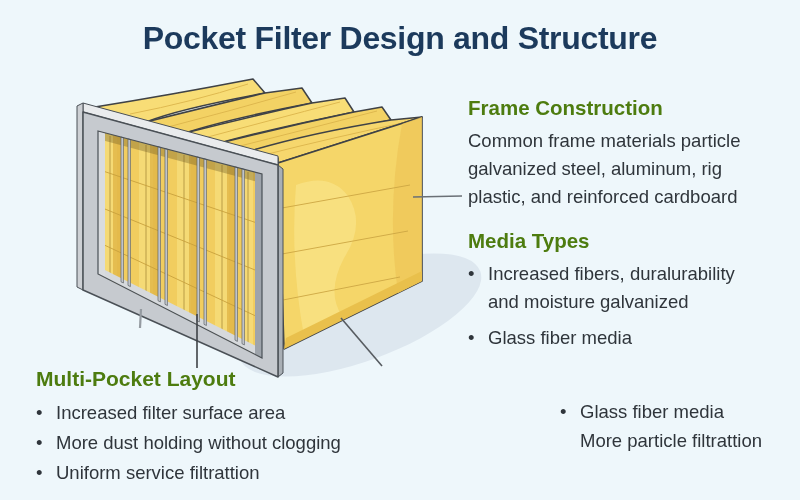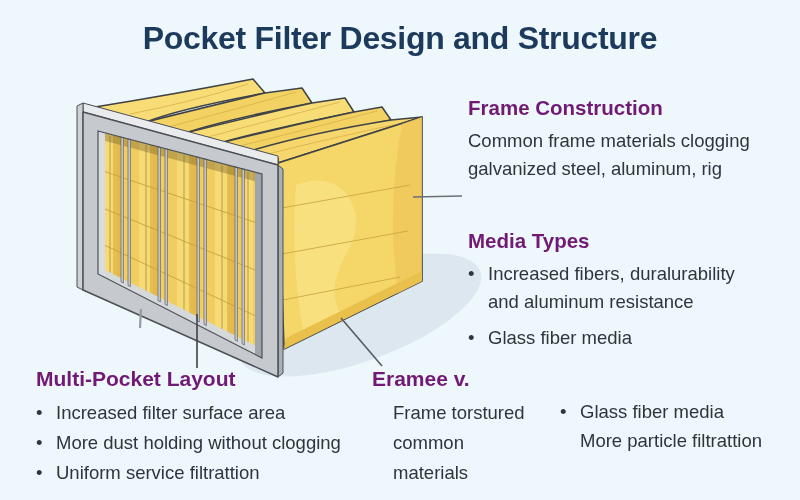--- a/index.html
+++ b/index.html
@@ -8,21 +8,21 @@
     background:#eef7fb;color:#2f353b;
     font-family:"Liberation Sans", sans-serif;
   }
   .art{position:absolute;left:0;top:0;width:800px;height:500px;}
   .title{
     position:absolute;left:0;top:20px;width:100%;margin:0;
     text-align:center;font-size:32px;font-weight:700;color:#1c3a5c;
     letter-spacing:-0.3px;
   }
   .sec{position:absolute;}
-  .sec-head{font-size:20.5px;font-weight:700;color:#701a75;margin:0 0 7px 0;line-height:25px;}
+  .sec-head{font-size:20.5px;font-weight:700;color:#4d7c0f;margin:0 0 7px 0;line-height:25px;}
   .sec-head.lg{font-size:21px;}
   .body-text{font-size:18.5px;line-height:28px;color:#2f353b;}
   #frame-construction{left:468px;top:95px;width:330px;}
   #media-types{left:468px;top:228px;width:330px;}
   #media-types .body-text{line-height:28px;}
   #multi-pocket{left:36px;top:366px;width:340px;}
   #multi-pocket .body-text{line-height:29px;}
   #eramee{left:372px;top:366px;width:200px;}
   #eramee .body-text{margin-left:21px;line-height:30px;}
   #bottom-right{left:560px;top:397px;width:235px;}
@@ -134,33 +134,34 @@
       <line x1="141" y1="309" x2="140" y2="328" stroke="#959ba1" stroke-width="2.2"></line>
       <line x1="341" y1="318" x2="382" y2="366" stroke="#575c61" stroke-width="1.6"></line>
     </g>
   </svg>
 
   <h1 class="title">Pocket Filter Design and Structure</h1>
 
   <section class="sec" id="frame-construction">
     <div class="sec-head">Frame Construction</div>
     <div class="body-text">
-      <div>Common frame materials clogging</div>
+      <div>Common frame materials particle</div>
       <div>galvanized steel, aluminum, rig</div>
+      <div>plastic, and reinforced cardboard</div>
     </div>
   </section>
 
   <section class="sec" id="media-types">
     <div class="sec-head">Media Types</div>
     <div class="body-text">
       <div class="row">
         <span class="dot">•</span>
         <span>
           <div>Increased fibers, duralurability</div>
-          <div>and aluminum resistance</div>
+          <div>and moisture galvanized</div>
         </span>
       </div>
       <div class="row">
         <span class="dot">•</span>
         <span>
           <div>Glass fiber media</div>
         </span>
       </div>
     </div>
   </section>
@@ -176,28 +177,20 @@
         <span class="dot">•</span>
         <span>More dust holding without clogging</span>
       </div>
       <div class="row" style="margin-top:1px">
         <span class="dot">•</span>
         <span>Uniform service filtrattion</span>
       </div>
     </div>
   </section>
 
-  <section class="sec" id="eramee">
-    <div class="sec-head lg">Eramee v.</div>
-    <div class="body-text">
-      <div>Frame torstured</div>
-      <div>common</div>
-      <div>materials</div>
-    </div>
-  </section>
 
   <section class="sec" id="bottom-right">
     <div class="body-text">
       <div class="row">
         <span class="dot">•</span>
         <span>
           <div>Glass fiber media</div>
           <div>More particle filtrattion</div>
         </span>
       </div>

